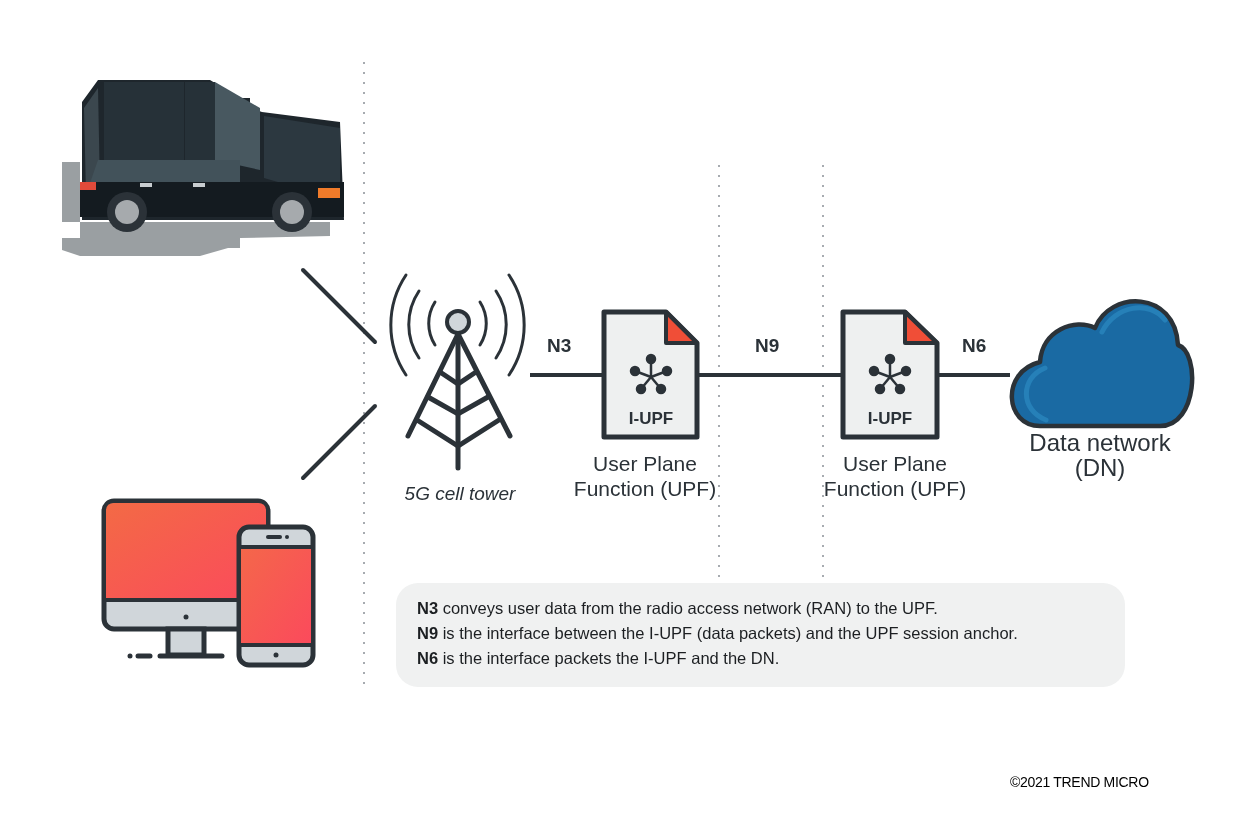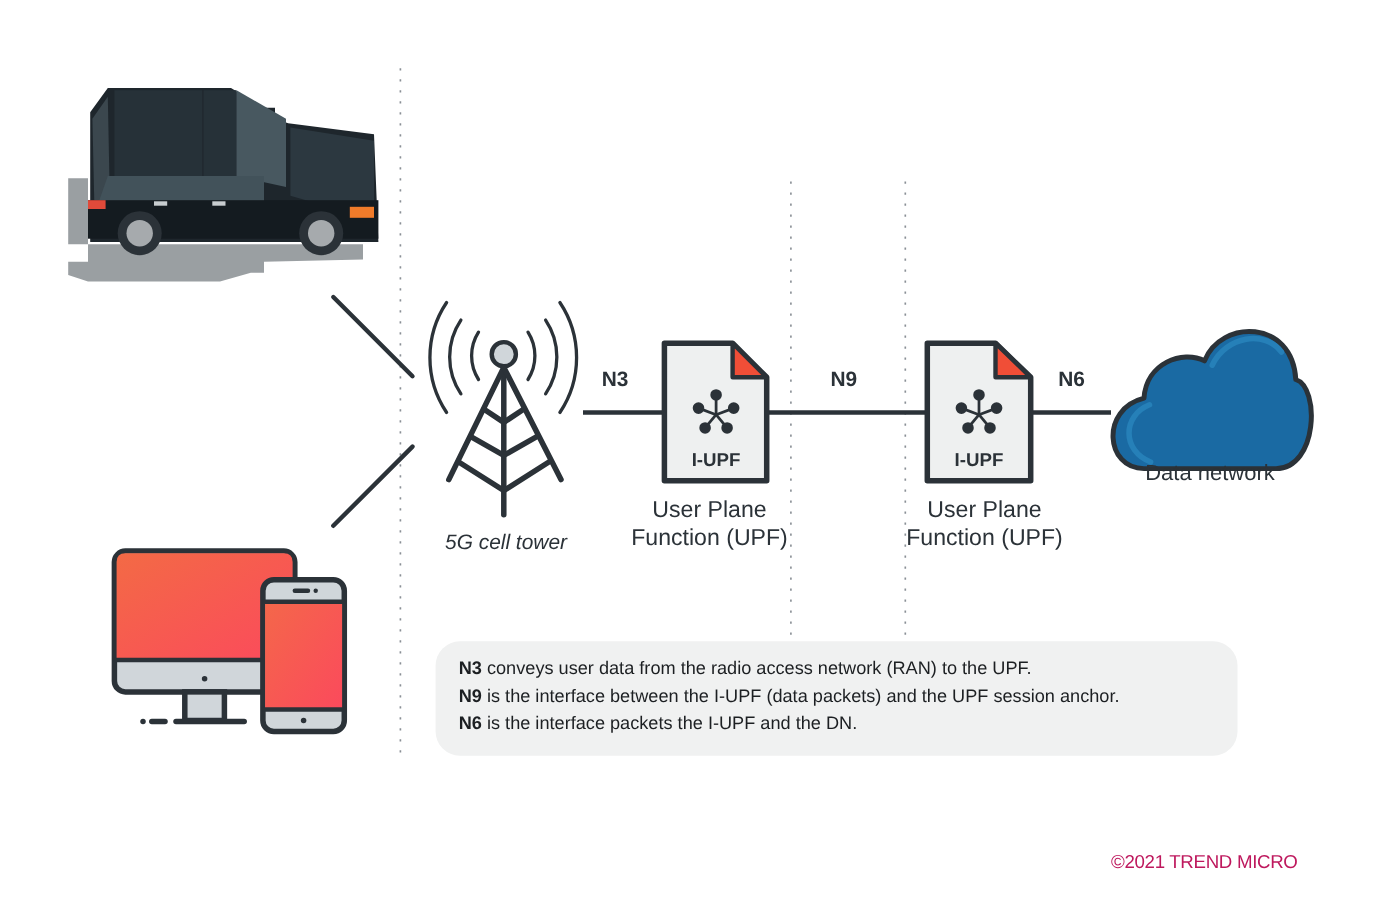--- a/index.html
+++ b/index.html
@@ -4,30 +4,30 @@
 <style>
   html, body { margin: 0; padding: 0; background: #ffffff; }
   body { width: 1250px; height: 834px; position: relative; overflow: hidden;
          font-family: "Liberation Sans", sans-serif; color: #2b3238; }
   #diagram { position: absolute; left: 0; top: 0; }
   .lbl { position: absolute; text-align: center; font-weight: 500; color: #2b3238; font-size: 18px; line-height: 25px; }
   .tower-lbl { left: 370px; top: 481px; width: 180px; font-size: 19px; font-style: italic; }
   .upf-lbl { font-size: 21px; line-height: 25px; width: 150px; }
   .upf1-lbl { left: 570px; top: 451px; }
   .upf2-lbl { left: 820px; top: 451px; }
-  .dn-lbl { left: 1010px; top: 418px; width: 180px; font-size: 20px; }
+  .dn-lbl { left: 1010px; top: 430px; width: 180px; font-size: 24px; }
   .iface { position: absolute; font-weight: 700; font-size: 19px; color: #2b3238; }
   .n3 { left: 547px; top: 335px; }
   .n9 { left: 755px; top: 335px; }
   .n6 { left: 962px; top: 335px; }
   .info-box { position: absolute; left: 396px; top: 583px; width: 729px; height: 104px;
               background: #f0f1f1; border-radius: 22px; box-sizing: border-box; padding: 13px 0 0 21px; }
   .info-line { font-size: 16.5px; line-height: 25px; color: #1c1f22; white-space: nowrap; }
   .info-line b { font-weight: 700; }
-  .copyright { position: absolute; left: 1010px; top: 774px; font-size: 17px; color: #be185d; letter-spacing: -0.3px; }
+  .copyright { position: absolute; left: 1010px; top: 774px; font-size: 14px; color: #000000; letter-spacing: -0.3px; }
 </style>
 </head>
 <body>
 
 <svg id="diagram" width="1250" height="834" viewBox="0 0 1250 834">
   <defs>
     <linearGradient id="screenGrad" x1="0" y1="0" x2="1" y2="1">
       <stop offset="0" stop-color="#f36a45"></stop>
       <stop offset="1" stop-color="#fb4a5c"></stop>
     </linearGradient>
@@ -155,20 +155,21 @@
 <div class="lbl upf-lbl upf1-lbl">
   <div>User Plane</div>
   <div>Function (UPF)</div>
 </div>
 <div class="lbl upf-lbl upf2-lbl">
   <div>User Plane</div>
   <div>Function (UPF)</div>
 </div>
 <div class="lbl dn-lbl">
   <div>Data network</div>
+  <div>(DN)</div>
 </div>
 
 <div class="info-box">
   <div class="info-line"><b>N3</b><span> conveys user data from the radio access network (RAN) to the UPF.</span></div>
   <div class="info-line"><b>N9</b><span> is the interface between the I-UPF (data packets) and the UPF session anchor.</span></div>
   <div class="info-line"><b>N6</b><span> is the interface packets the I-UPF and the DN.</span></div>
 </div>
 
 <div class="copyright">©2021 TREND MICRO</div>
 

